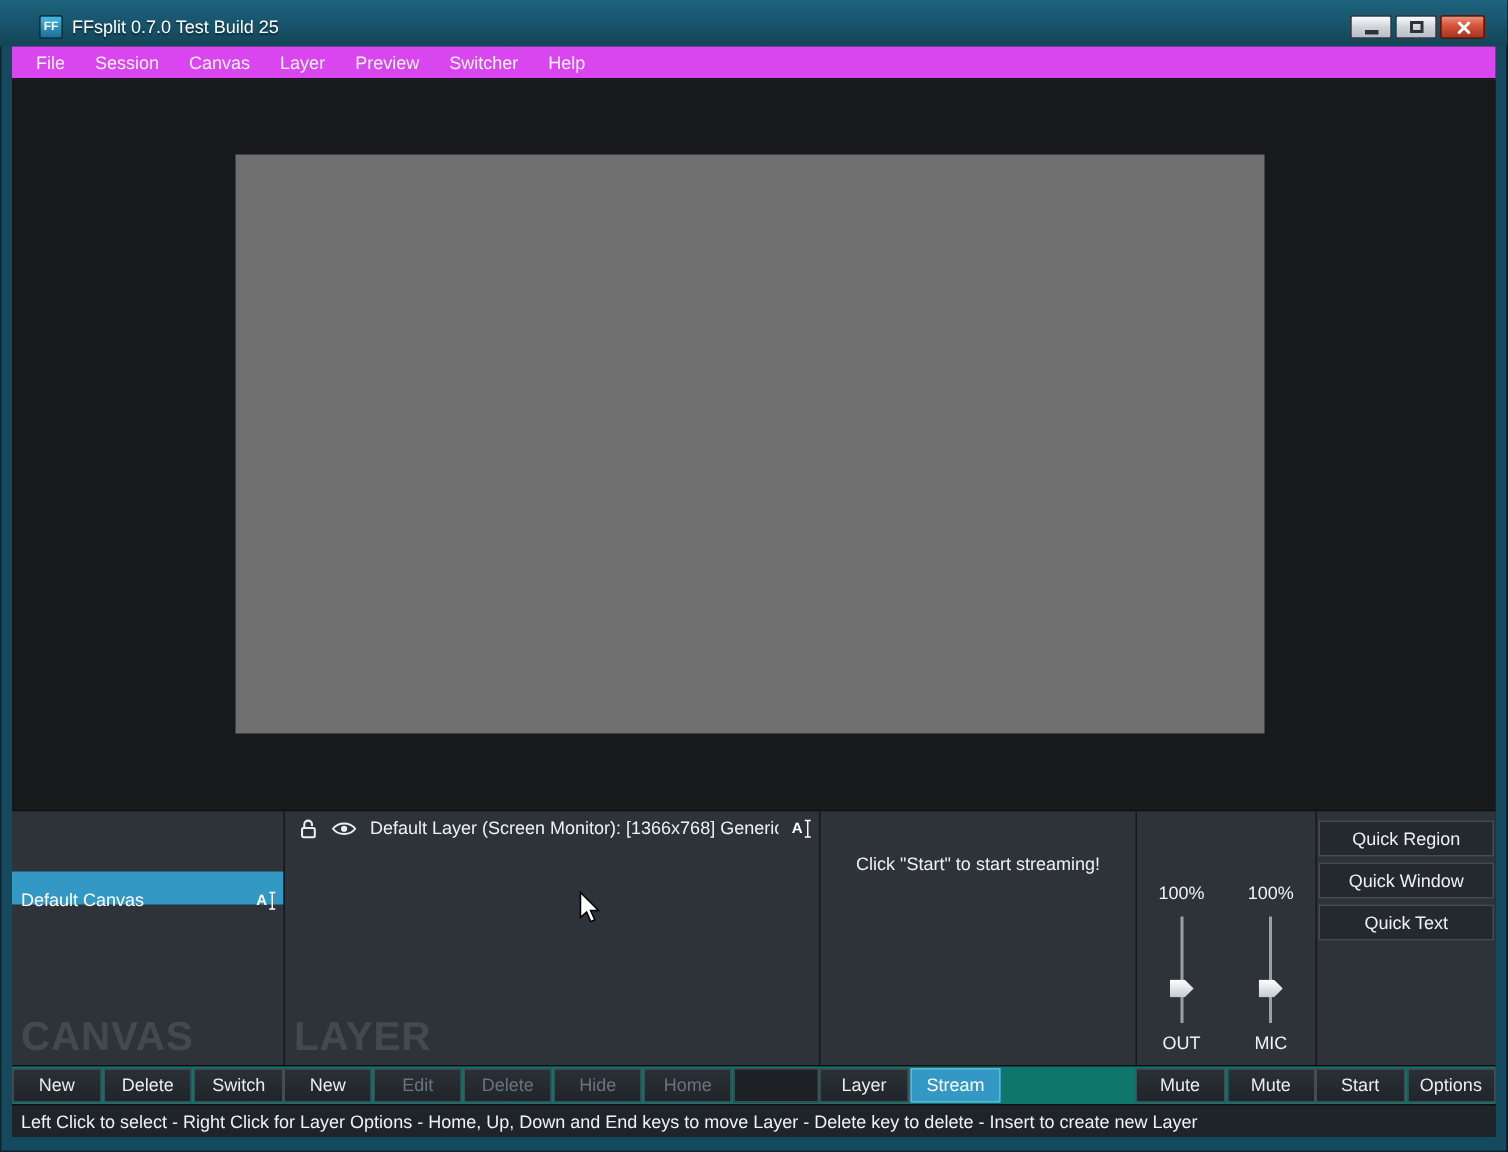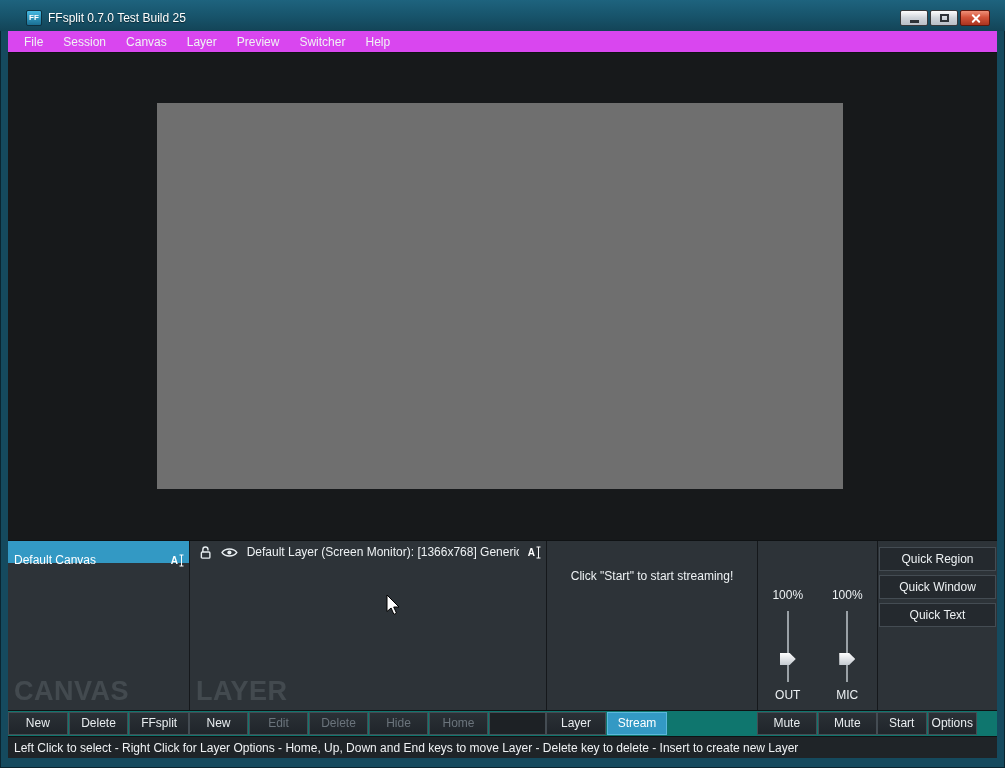--- a/index.html
+++ b/index.html
@@ -78,21 +78,21 @@
   }
   .panel { position: relative; background: #2d3338; }
   .panel + .panel { border-left: 1px solid #15181b; }
   .canvas-panel { width: 181px; }
   .layer-panel  { width: 357px; }
   .stream-panel { width: 211px; }
   .audio-panel  { width: 120px; display: flex; }
   .quick-panel  { width: 120px; padding-top: 2px; }
   .canvas-row {
     height: 22px; display: flex; align-items: center;
-    padding: 16px 5px 0 6px; color: #fff; font-size: 12px;
+    padding: 16px 5px 0 6px; color: #fff; font-size: 12px; margin-top: 40px;
   }
   .canvas-row.selected { background: #3399c4; }
   .layer-row {
     height: 22px; display: flex; align-items: center; gap: 9px;
     padding: 0 5px 0 9px; color: #eef2f4; font-size: 12px;
   }
   .row-label { white-space: nowrap; overflow: hidden; }
   .rename-icon { display: inline-flex; align-items: center; gap: 1px; margin-left: auto; }
   .rn-a { font-size: 10px; font-weight: bold; color: #fff; }
   .panel-body { position: absolute; top: 22px; bottom: 0; left: 0; right: 0; }
@@ -130,21 +130,21 @@
   
   .btnrow {
     height: 26px; background: #0f766e; border-top: 1px solid #0f1214;
     display: flex; align-items: flex-start; padding-top: 1px;
   }
   .group { display: flex; gap: 1px; height: 23px; }
   .g-canvas { width: 181px; }
   .g-layer  { width: 357px; }
   .g-tabs   { width: 211px; }
   .g-audio  { width: 120px; }
-  .g-quick  { width: 100px; }
+  .g-quick  { width: 120px; }
   .btn {
     flex: 1; height: 23px; line-height: 21px; text-align: center;
     background: linear-gradient(180deg, #2a3036, #20252a);
     border: 1px solid #444c53; color: #e9edf0; font-size: 12px;
     cursor: default; white-space: nowrap;
   }
   .g-layer .btn { flex: none; width: 59px; }
   .btn.disabled { color: #6b747c; }
   .btn.empty { flex: 1; width: auto; background: #1d2125; }
   .btn.tab { flex: none; width: 60px; }
@@ -264,21 +264,21 @@
         <div class="quick-btn">Quick Window</div>
         <div class="quick-btn">Quick Text</div>
       </div>
 
     </div>
 
     <div class="btnrow">
       <div class="group g-canvas">
         <div class="btn">New</div>
         <div class="btn">Delete</div>
-        <div class="btn">FFsplit</div>
+        <div class="btn">Switch</div>
       </div>
       <div class="group g-layer">
         <div class="btn">New</div>
         <div class="btn disabled">Edit</div>
         <div class="btn disabled">Delete</div>
         <div class="btn disabled">Hide</div>
         <div class="btn disabled">Home</div>
         <div class="btn empty"></div>
       </div>
       <div class="group g-tabs">

